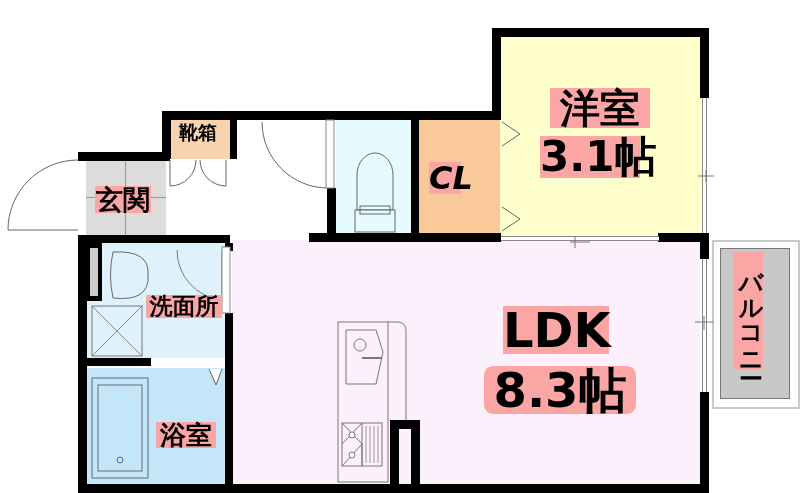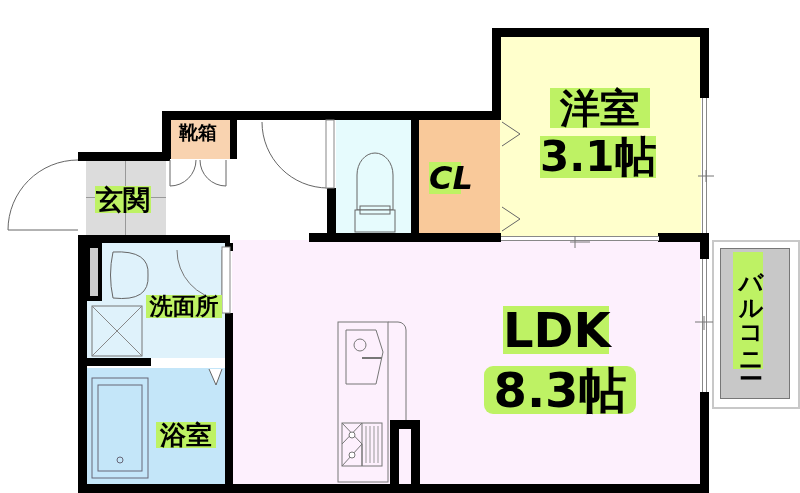--- a/index.html
+++ b/index.html
@@ -1,20 +1,20 @@
 <!DOCTYPE html>
 <html><head>
 <meta charset="utf-8">
 <style>
   html, body { margin:0; padding:0; background:#ffffff; }
   body { width:800px; height:493px; position:relative; overflow:hidden; font-family:"DejaVu Sans", sans-serif; }
   .abs { position:absolute; box-sizing:border-box; }
   .wall { position:absolute; background:#000; }
   .room { position:absolute; }
-  .label { position:absolute; background:#bef264; color:#000; font-weight:bold; line-height:1; text-align:center; white-space:nowrap; }
+  .label { position:absolute; background:#fca5a5; color:#000; font-weight:bold; line-height:1; text-align:center; white-space:nowrap; }
   .thin { position:absolute; background:#888; }
   svg { position:absolute; overflow:visible; }
 </style>
 </head>
 <body>
 
 <div class="room" style="left:500px;top:36px;width:201px;height:202px;background:#ffffcc;"></div>
 <div class="room" style="left:232px;top:240px;width:468px;height:244px;background:#fdf0fd;"></div>
 <div class="room" style="left:418px;top:119px;width:82px;height:115px;background:#f9c99a;"></div>
 <div class="room" style="left:336px;top:119px;width:76px;height:115px;background:#e6fbfd;"></div>
@@ -106,21 +106,21 @@
   <circle cx="352" cy="435" r="3" fill="#fff" stroke="#777"></circle>
   <circle cx="352" cy="455" r="3" fill="#fff" stroke="#777"></circle>
   <path d="M366 426 L366 463 M370 426 L370 463 M374 426 L374 463 M378 426 L378 463" stroke="#999" stroke-width="1"></path>
 
   <path d="M575 236 L575 248 M570 242 L590 242" stroke="#777" stroke-width="1"></path>
   <path d="M698 176 L714 176 M706 170 L706 182" stroke="#777" stroke-width="1"></path>
   <path d="M695 322 L713 322 M704 316 L704 330" stroke="#777" stroke-width="1"></path>
 </svg>
 
 <div class="label" style="left:550px;top:88px;width:100px;font-size:40px;">洋室</div>
-<div class="label" style="left:540px;top:136px;width:116px;font-size:42px;">3.1帖</div>
+<div class="label" style="left:540px;top:136px;width:100px;font-size:42px;">3.1帖</div>
 <div class="label" style="left:503px;top:306px;width:106px;font-size:48px;">LDK</div>
 <div class="label" style="left:484px;top:366px;width:152px;font-size:48px;border-radius:9px;">8.3帖</div>
 <div class="label" style="left:429px;top:162px;width:32px;font-size:32px;font-style:italic;">CL</div>
 <div class="label" style="left:176px;top:123px;width:44px;font-size:19px;background:transparent;">靴箱</div>
 <div class="label" style="left:95px;top:186px;width:56px;font-size:27px;">玄関</div>
 <div class="label" style="left:146px;top:295px;width:76px;font-size:23px;">洗面所</div>
 <div class="label" style="left:156px;top:422px;width:60px;font-size:26px;">浴室</div>
 <div class="label" style="left:733px;top:252px;width:30px;font-size:24px;writing-mode:vertical-rl;padding:4px 0;">バルコニー</div>
 
 </body></html>

